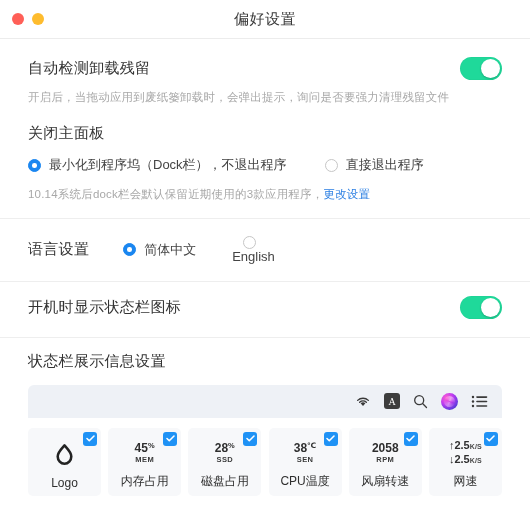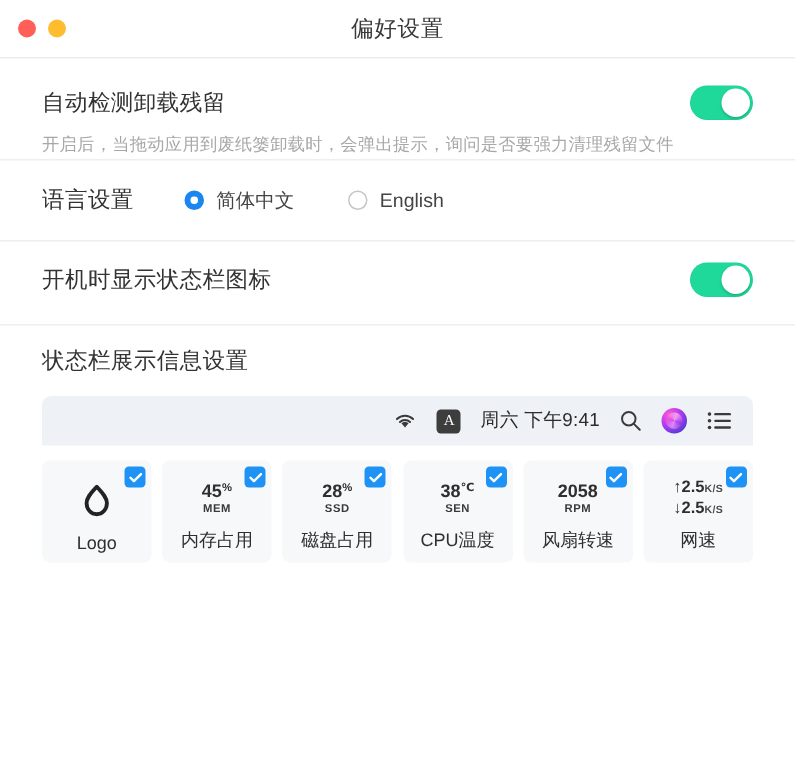--- a/index.html
+++ b/index.html
@@ -268,31 +268,47 @@
   <div class="section" style="padding-top:18px;">
     <div class="row">
       <div class="head-text">自动检测卸载残留</div>
       <div class="toggle">
         <div class="knob"></div>
       </div>
     </div>
     <div class="sub-text" style="margin-top:9px;">开启后，当拖动应用到废纸篓卸载时，会弹出提示，询问是否要强力清理残留文件</div>
   </div>
 
+  <div class="section" style="padding-top:18px;">
+    <div class="head-text">关闭主面板</div>
+    <div class="radio-group" style="margin-top:13px;">
+      <div class="radio-item">
+        <span class="radio checked"></span>
+        <span>最小化到程序坞（Dock栏），不退出程序</span>
+      </div>
+      <div class="radio-item" style="margin-left:38px;">
+        <span class="radio"></span>
+        <span>直接退出程序</span>
+      </div>
+    </div>
+    <div class="sub-text" style="margin-top:12px; padding-bottom:14px;">
+      <span>10.14系统后dock栏会默认保留近期使用的3款应用程序，</span><a class="link">更改设置</a>
+    </div>
+  </div>
 
   <div class="divider"></div>
 
   <div class="section" style="padding-top:17px; padding-bottom:17px;">
     <div class="radio-group">
       <div class="head-text">语言设置</div>
       <div class="radio-item" style="margin-left:34px;">
         <span class="radio checked"></span>
         <span>简体中文</span>
       </div>
-      <div class="radio-item" style="margin-left:36px;">
+      <div class="radio-item" style="margin-left:36px;flex-direction:column;">
         <span class="radio"></span>
         <span>English</span>
       </div>
     </div>
   </div>
 
   <div class="divider"></div>
 
   <div class="section" style="padding-top:14px; padding-bottom:18px;">
     <div class="row">
@@ -311,21 +327,20 @@
 
   <div class="statusbar" style="margin-top:14px;">
     <span class="sb-item">
       <svg width="16" height="13" viewBox="0 0 20 15" aria-hidden="true">
         <path d="M10 13.2 L13 9.6 A4.6 4.6 0 0 0 7 9.6 Z" fill="#3a3a3a"></path>
         <path d="M3.3 6.1 A9.6 9.6 0 0 1 16.7 6.1" stroke="#3a3a3a" stroke-width="1.7" fill="none" stroke-linecap="round"></path>
         <path d="M5.8 8.5 A6.2 6.2 0 0 1 14.2 8.5" stroke="#3a3a3a" stroke-width="1.7" fill="none" stroke-linecap="round"></path>
       </svg>
     </span>
     <span class="sb-item ime-box">A</span>
-    <span class="sb-item sb-time">周六 下午9:41</span>
     <span class="sb-item">
       <svg width="15" height="15" viewBox="0 0 16 16" aria-hidden="true">
         <circle cx="6.6" cy="6.6" r="4.8" stroke="#3a3a3a" stroke-width="1.4" fill="none"></circle>
         <line x1="10.2" y1="10.2" x2="14.4" y2="14.4" stroke="#3a3a3a" stroke-width="1.4" stroke-linecap="round"></line>
       </svg>
     </span>
     <span class="sb-item siri"></span>
     <span class="sb-item">
       <svg width="17" height="13" viewBox="0 0 18 14" aria-hidden="true">
         <circle cx="2" cy="2.2" r="1.3" fill="#3a3a3a"></circle>

